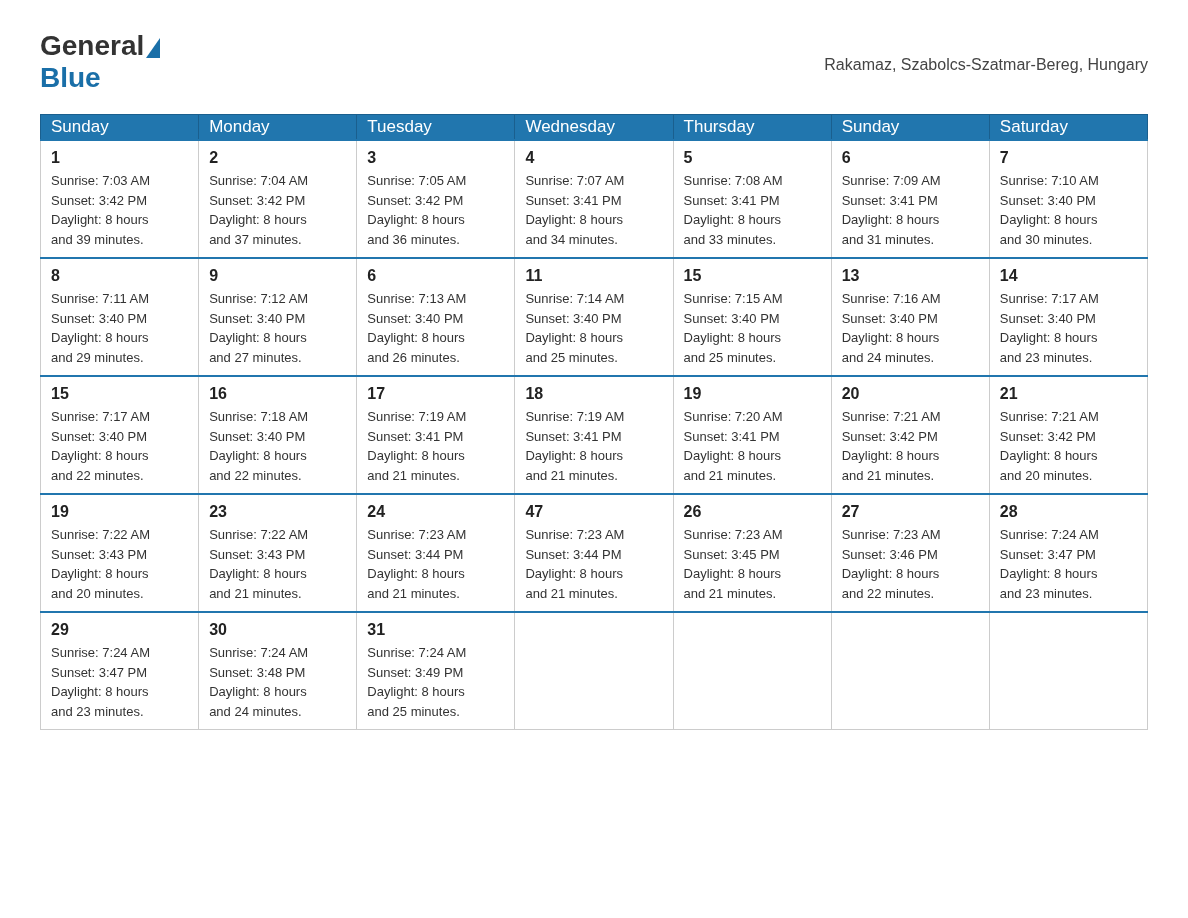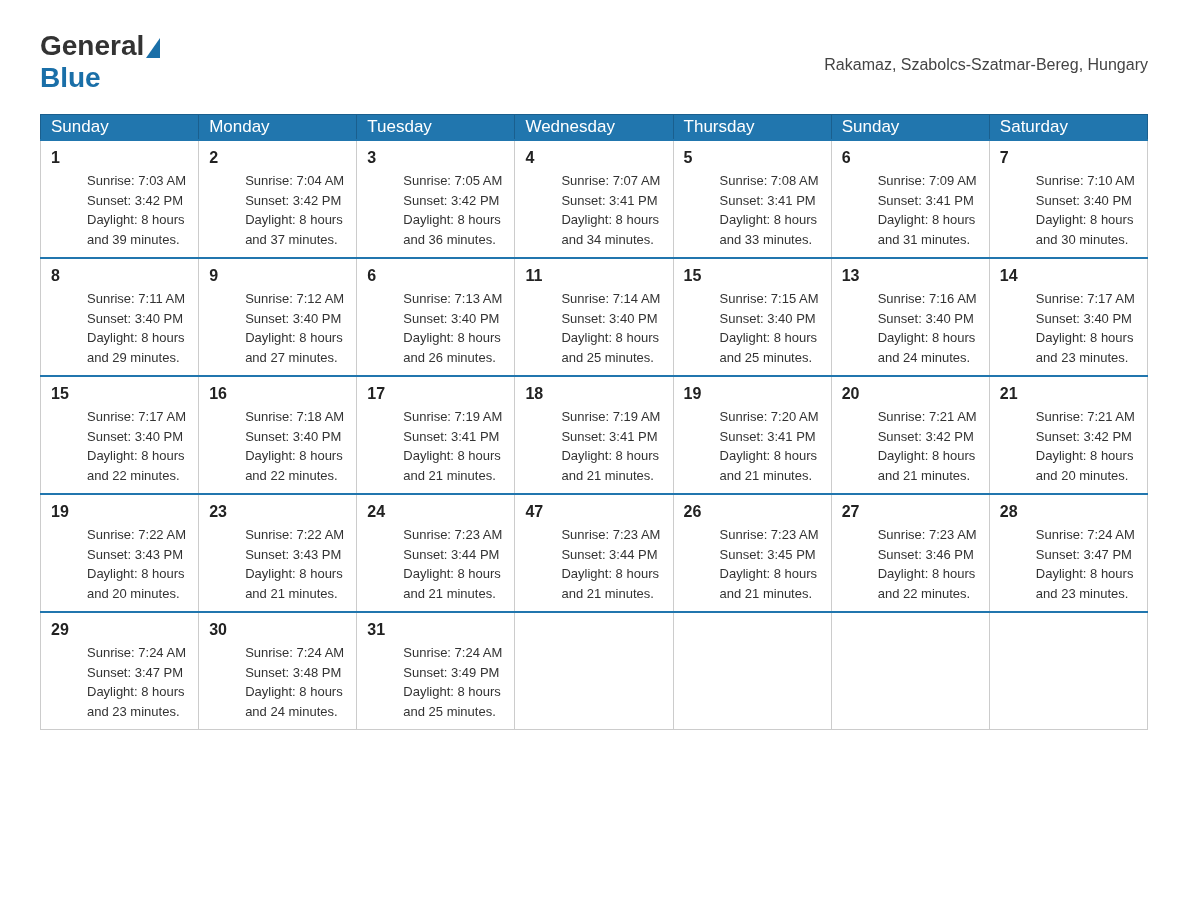--- a/index.html
+++ b/index.html
@@ -87,21 +87,20 @@
       font-size: 16px;
       font-weight: bold;
       color: #222;
       margin-bottom: 4px;
       display: block;
     }
     .day-info {
       font-size: 13px;
       line-height: 1.5;
       color: #333;
-      margin-left: 36px;
     }
     .empty-cell {
       background: #fff;
     }
     .week-row td {
       border-top: 2px solid #2176ae;
     }
   </style>
 </head>
 <body>

